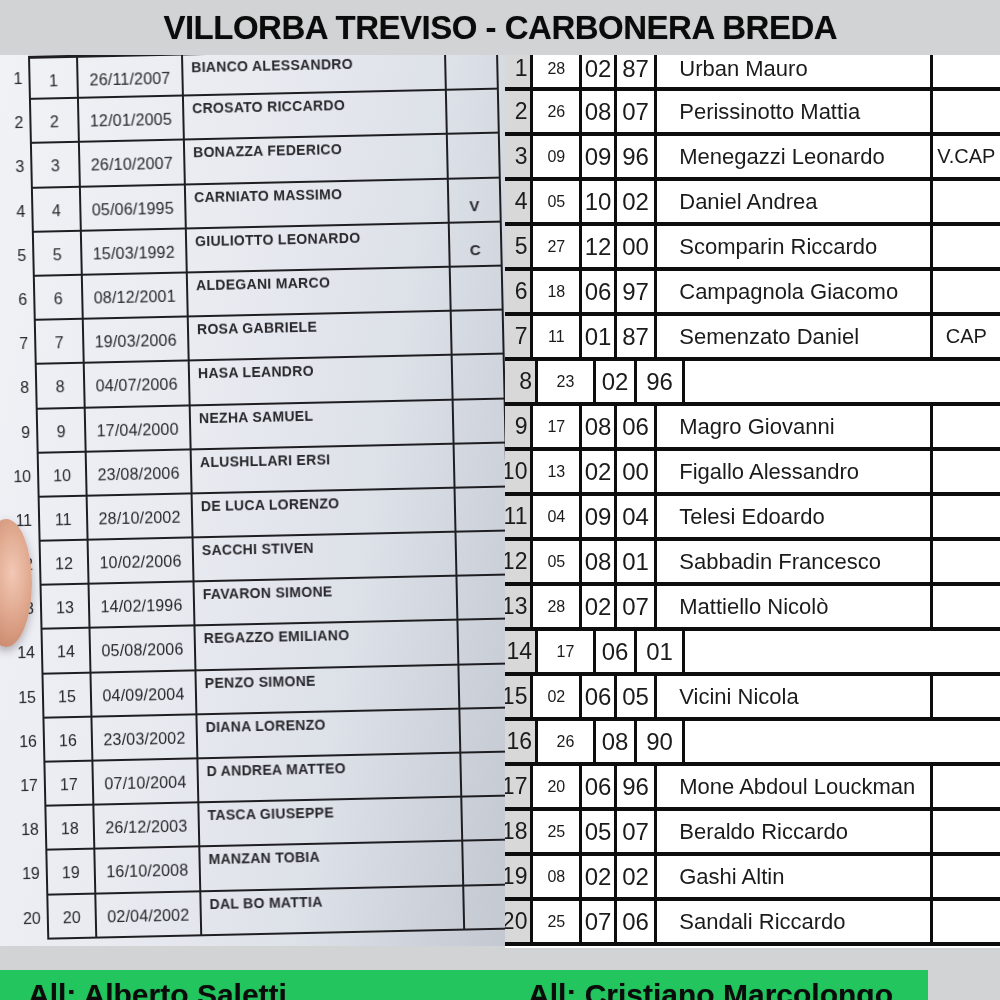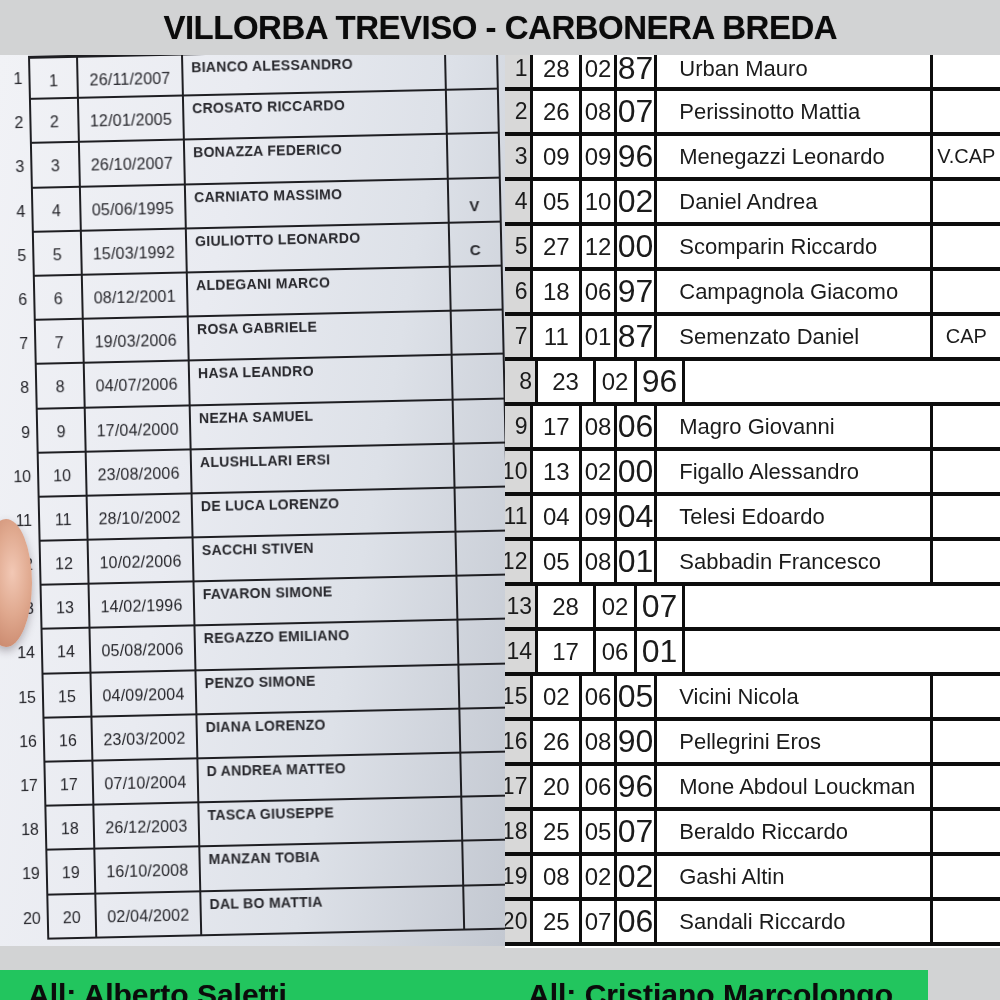--- a/index.html
+++ b/index.html
@@ -51,23 +51,23 @@
     position:absolute;left:505px;top:47px;width:495px;height:901px;
     background:#ffffff;z-index:2;overflow:hidden;
   }
   .rt-row{display:flex;height:45px;box-sizing:border-box;border-bottom:4px solid #0d0d0d;}
   .rt-row:first-child{border-top:3px solid #0d0d0d;height:44px;}
   .rt-cell{
     box-sizing:border-box;border-right:3px solid #0d0d0d;
     display:flex;align-items:center;color:#1b1b1b;overflow:hidden;
   }
   .rt-num{width:33px;background:#d8d8d8;justify-content:flex-end;padding-right:3px;font-size:23px;}
-  .rt-dd{width:58px;justify-content:center;font-size:24px;}
+  .rt-dd{width:58px;justify-content:center;font-size:16px;}
   .rt-mm{width:41px;justify-content:center;font-size:24px;}
-  .rt-yy{width:48px;justify-content:center;font-size:32px;}
+  .rt-yy{width:48px;justify-content:center;font-size:24px;}
   .rt-name{width:326px;padding-left:22px;font-size:22px;}
   .rt-role{width:81px;border-right:none;justify-content:center;font-size:20px;}
   
   .footer{
     position:absolute;left:0;top:970px;width:928px;height:54px;
     background:#22c55e;z-index:11;border-bottom:4px solid #7e8084;box-sizing:border-box;
   }
   .coach{
     position:absolute;top:0;height:50px;line-height:50px;
     font-size:30px;font-weight:bold;color:#0b0b0b;
@@ -326,20 +326,21 @@
         <div class="rt-cell rt-mm">08</div>
         <div class="rt-cell rt-yy">01</div>
         <div class="rt-cell rt-name">Sabbadin Francesco</div>
         <div class="rt-cell rt-role"></div>
       </div>
       <div class="rt-row">
         <div class="rt-cell rt-num">13</div>
         <div class="rt-cell rt-dd">28</div>
         <div class="rt-cell rt-mm">02</div>
         <div class="rt-cell rt-yy">07</div>
+        <div class="rt-cell rt-name">Mattiello Nicolò</div>
         <div class="rt-cell rt-role"></div>
       </div>
       <div class="rt-row">
         <div class="rt-cell rt-num">14</div>
         <div class="rt-cell rt-dd">17</div>
         <div class="rt-cell rt-mm">06</div>
         <div class="rt-cell rt-yy">01</div>
         <div class="rt-cell rt-role"></div>
       </div>
       <div class="rt-row">
@@ -348,21 +349,20 @@
         <div class="rt-cell rt-mm">06</div>
         <div class="rt-cell rt-yy">05</div>
         <div class="rt-cell rt-name">Vicini Nicola</div>
         <div class="rt-cell rt-role"></div>
       </div>
       <div class="rt-row">
         <div class="rt-cell rt-num">16</div>
         <div class="rt-cell rt-dd">26</div>
         <div class="rt-cell rt-mm">08</div>
         <div class="rt-cell rt-yy">90</div>
-        <div class="rt-cell rt-name">Pellegrini Eros</div>
         <div class="rt-cell rt-role"></div>
       </div>
       <div class="rt-row">
         <div class="rt-cell rt-num">17</div>
         <div class="rt-cell rt-dd">20</div>
         <div class="rt-cell rt-mm">06</div>
         <div class="rt-cell rt-yy">96</div>
         <div class="rt-cell rt-name">Mone Abdoul Louckman</div>
         <div class="rt-cell rt-role"></div>
       </div>

